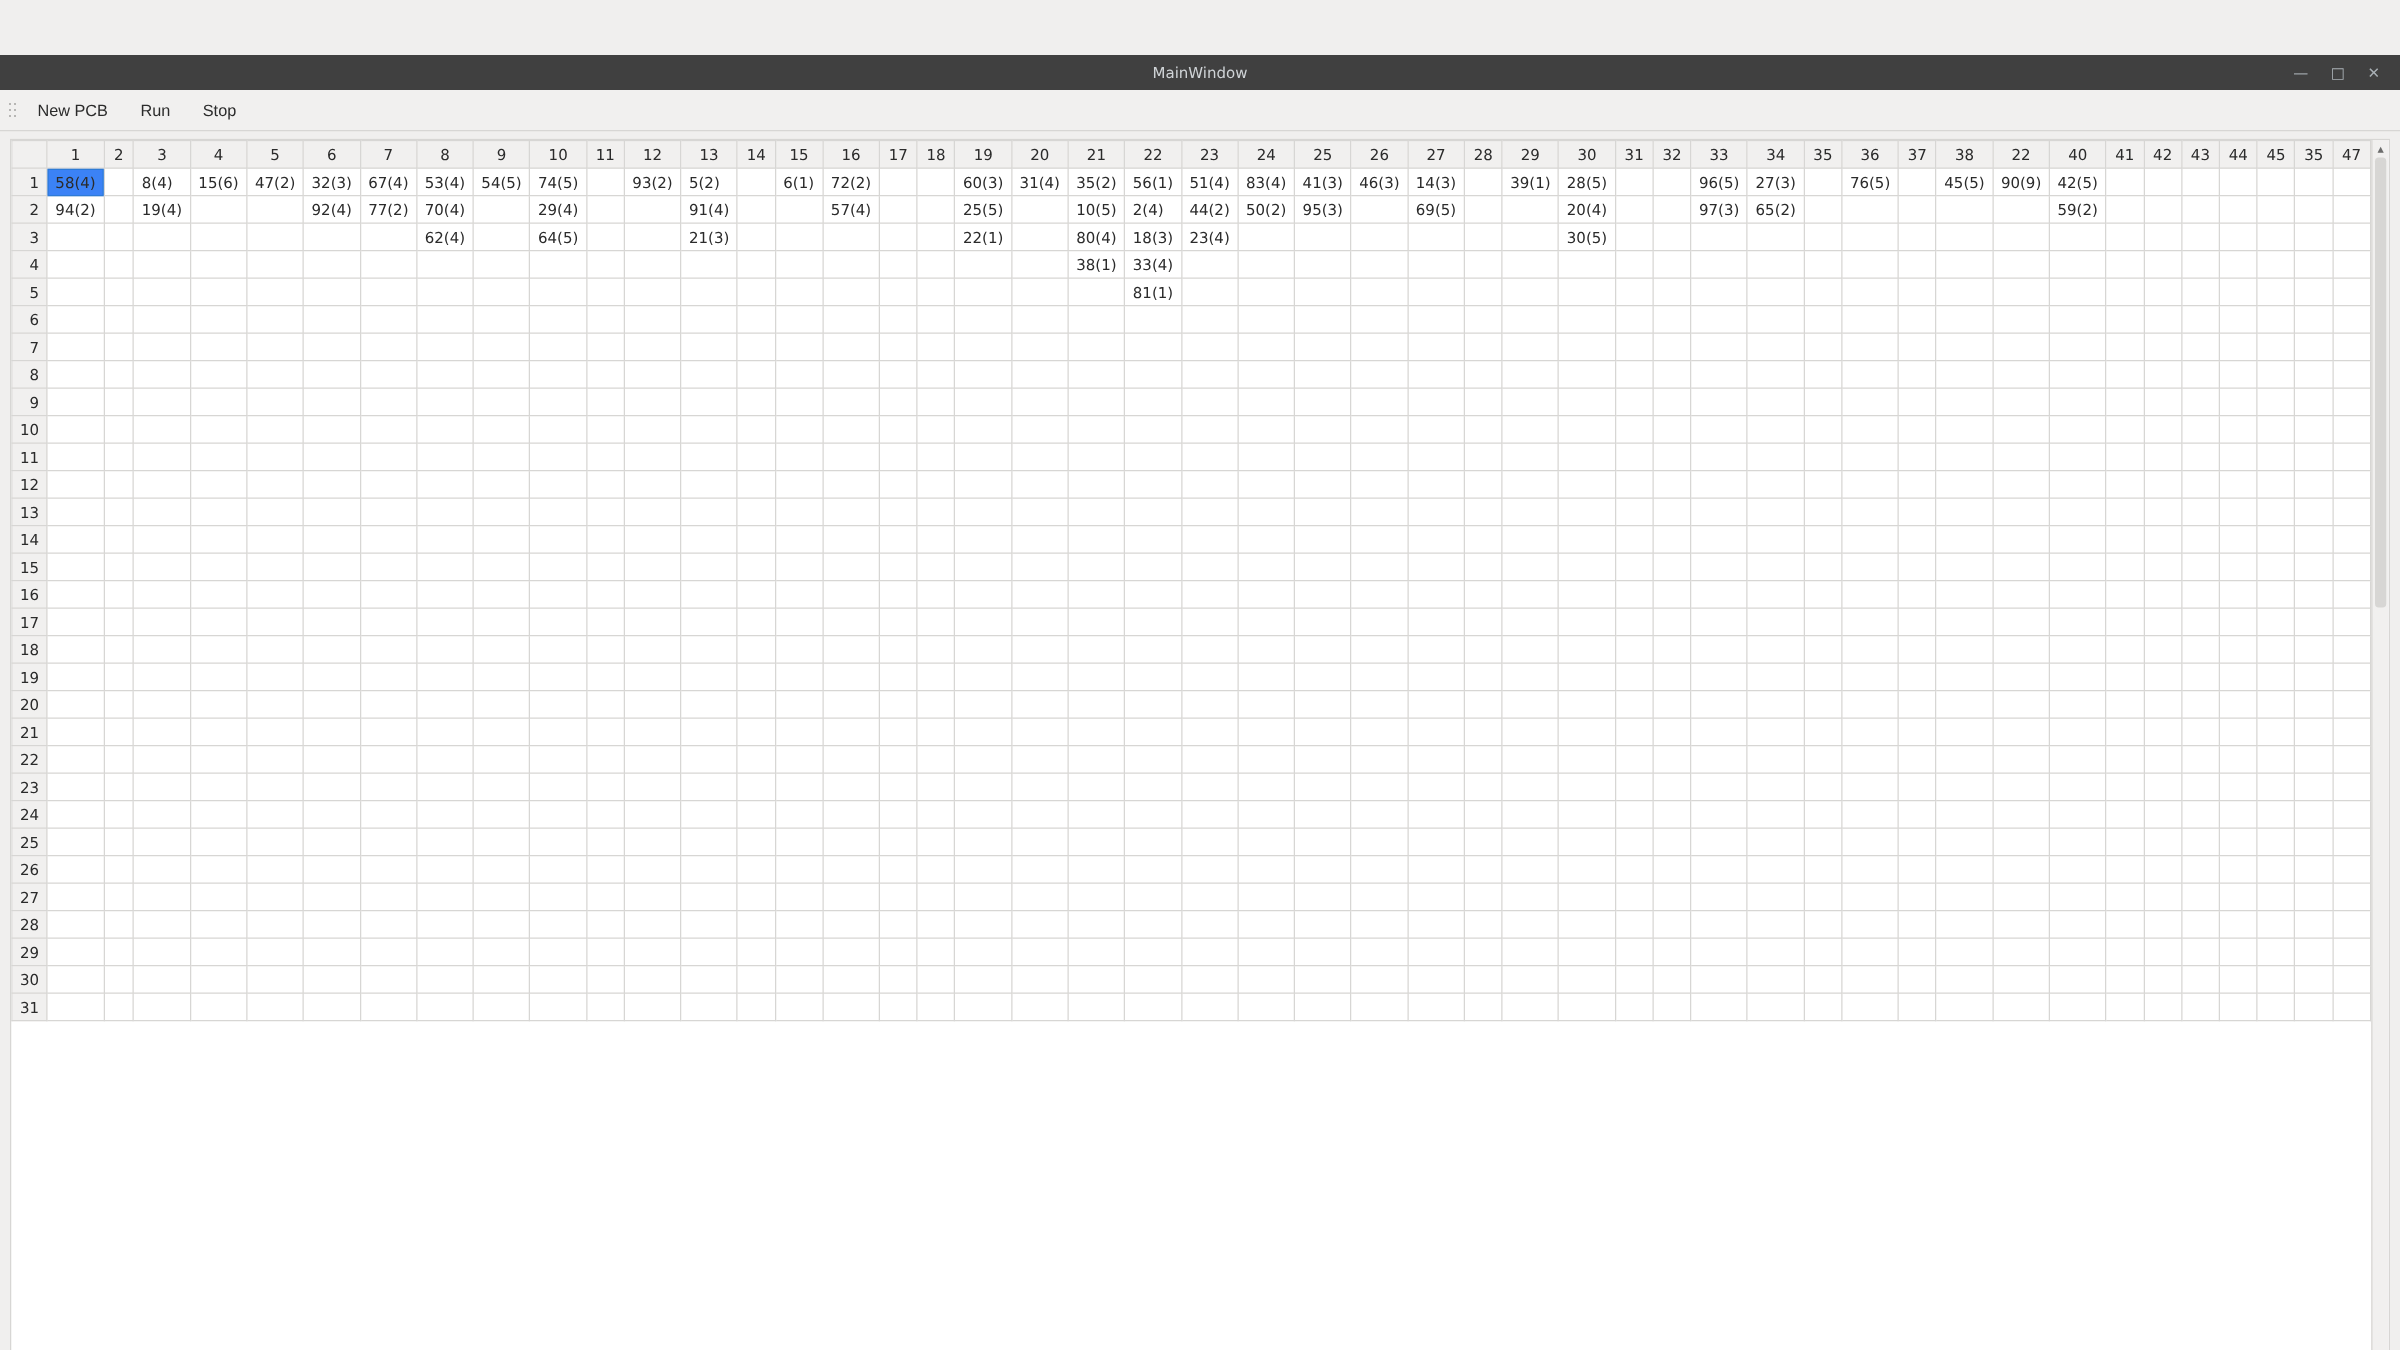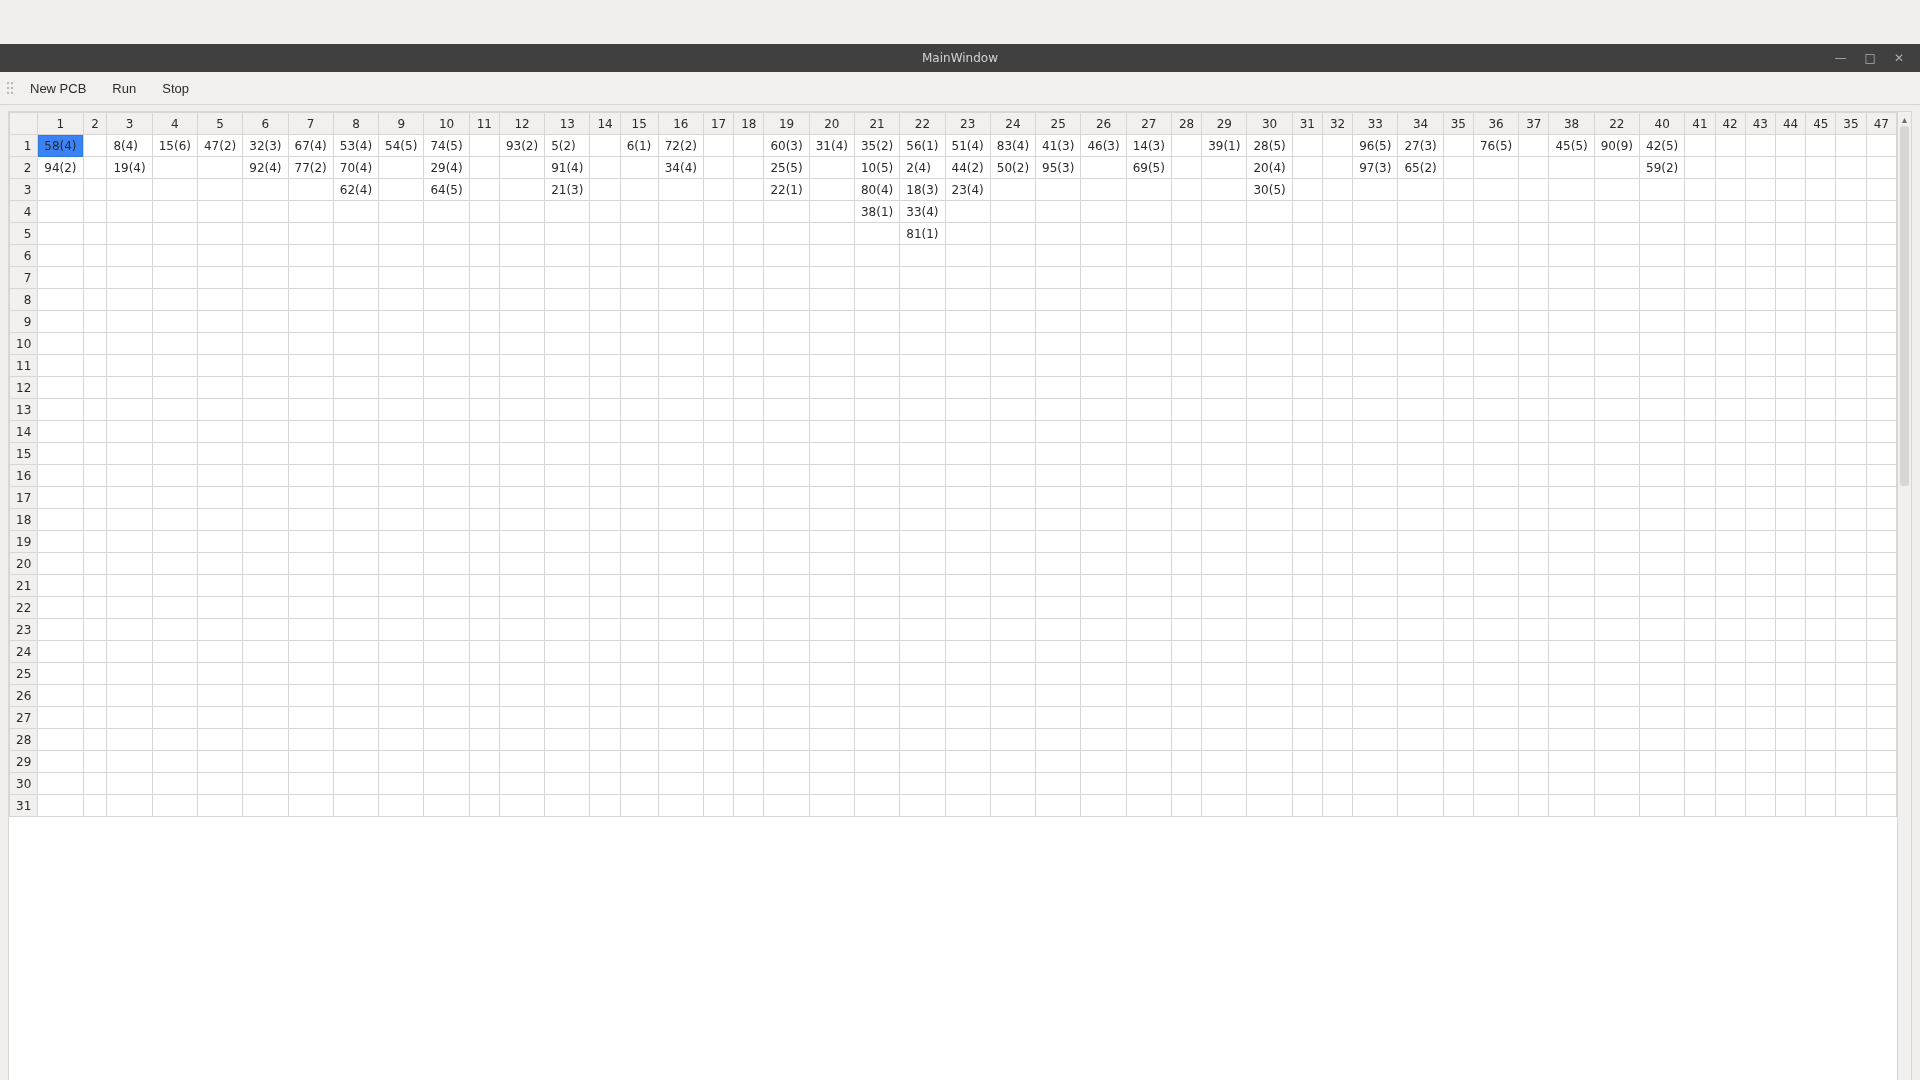--- a/index.html
+++ b/index.html
@@ -182,21 +182,21 @@
               <td>92(4)</td>
               <td>77(2)</td>
               <td>70(4)</td>
               <td></td>
               <td>29(4)</td>
               <td></td>
               <td></td>
               <td>91(4)</td>
               <td></td>
               <td></td>
-              <td>34(4)</td>
+              <td>57(4)</td>
               <td></td>
               <td></td>
               <td>25(5)</td>
               <td></td>
               <td>10(5)</td>
               <td>2(4)</td>
               <td>44(2)</td>
               <td>50(2)</td>
               <td>95(3)</td>
               <td></td>

